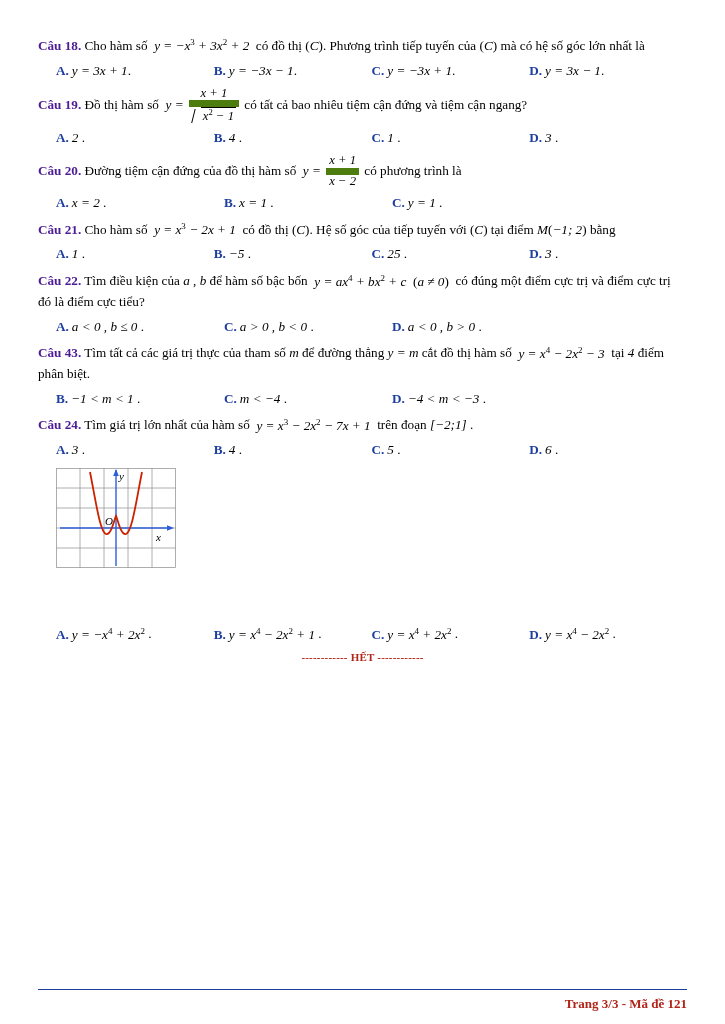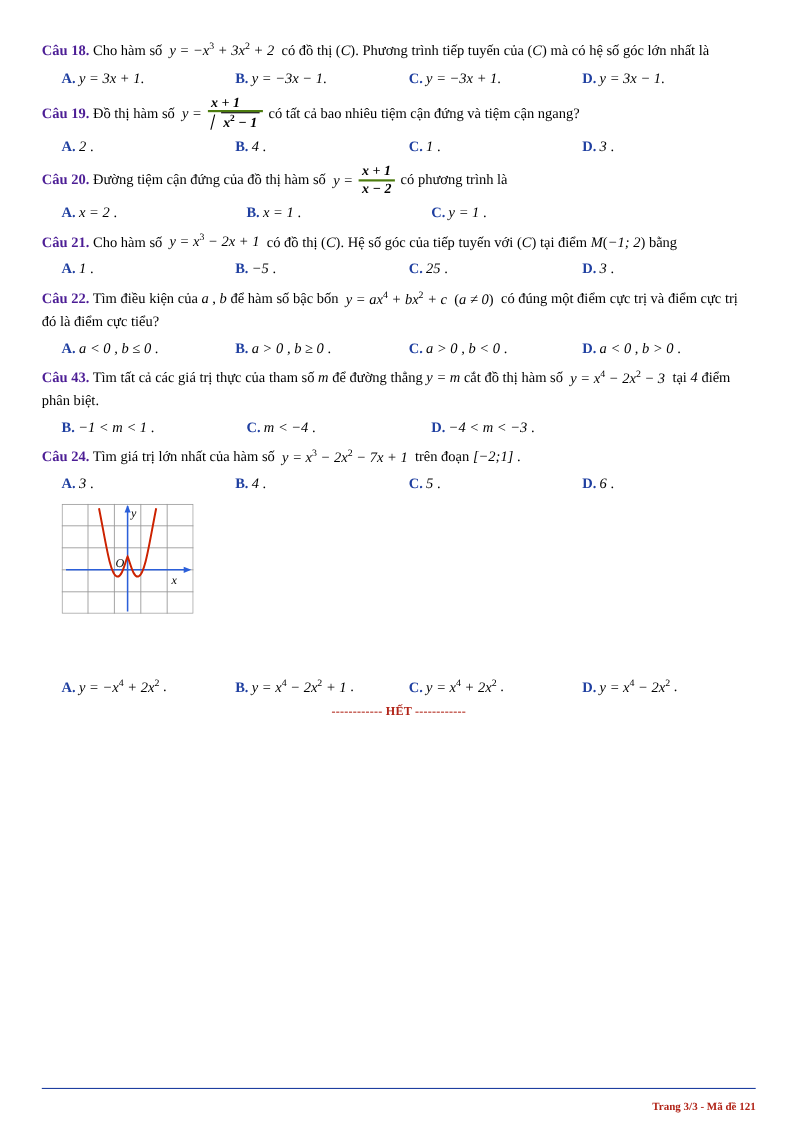--- a/index.html
+++ b/index.html
@@ -54,35 +54,35 @@
   .opt.wide { width: 175px; margin-top: 48px; }
   .ol {
     color: #1f3fa0;
     font-weight: bold;
     margin-right: 3px;
   }
   
   .frac {
     display: inline-block;
     vertical-align: middle;
+    text-align: center;
     font-style: italic;
     line-height: 1.05;
     margin: 0 2px;
     position: relative;
     top: -1px;
-    font-weight: bold;
   }
   .frac .num {
     display: block;
     padding: 0 3px;
     font-size: 0.96em;
   }
   .frac .den {
     display: block;
-    border-top: 2px solid #4d7c0f;
+    border-top: 7px solid #4d7c0f;
     padding: 0 3px;
     font-size: 0.96em;
   }
   
   .sqrt {
     display: inline-block;
     position: relative;
     padding-left: 9px;
     font-style: italic;
   }
@@ -118,21 +118,21 @@
     right: 38px;
     bottom: 34px;
     border-top: 1.2px solid #1f3fa0;
   }
   .footer-text {
     position: absolute;
     right: 38px;
     bottom: 12px;
     color: #b12418;
     font-weight: bold;
-    font-size: 10px;
+    font-size: 13px;
   }
   .paren { font-style: normal; }
 </style>
 </head>
 <body>
 
 <div class="page">
 
   <div class="q">
     <span class="qlabel">Câu 18.</span>
@@ -200,21 +200,20 @@
   </div>
 
   <div class="q">
     <span class="qlabel">Câu 22.</span>
     <span>Tìm điều kiện của <span class="math">a</span> , <span class="math">b</span> để hàm số bậc bốn</span>
     <span class="math">&nbsp;y = ax<sup>4</sup> + bx<sup>2</sup> + c&nbsp;&nbsp;<span class="paren">(</span>a ≠ 0<span class="paren">)</span>&nbsp;</span>
     <span>có đúng một điểm cực trị và điểm cực trị đó là điểm cực tiểu?</span>
   </div>
   <div class="opts">
     <div class="opt"><span class="ol">A.</span><span class="math">a &lt; 0 , b ≤ 0</span> .</div>
-    <div class="opt"><span class="ol">B.</span><span class="math">a &gt; 0 , b ≥ 0</span> .</div>
     <div class="opt"><span class="ol">C.</span><span class="math">a &gt; 0 , b &lt; 0</span> .</div>
     <div class="opt"><span class="ol">D.</span><span class="math">a &lt; 0 , b &gt; 0</span> .</div>
   </div>
 
   <div class="q">
     <span class="qlabel">Câu 43.</span>
     <span>Tìm tất cả các giá trị thực của tham số <span class="math">m</span> để đường thẳng <span class="math">y = m</span> cắt đồ thị hàm số</span>
     <span class="math">&nbsp;y = x<sup>4</sup> − 2x<sup>2</sup> − 3&nbsp;</span>
     <span>tại <span class="math">4</span> điểm phân biệt.</span>
   </div>

